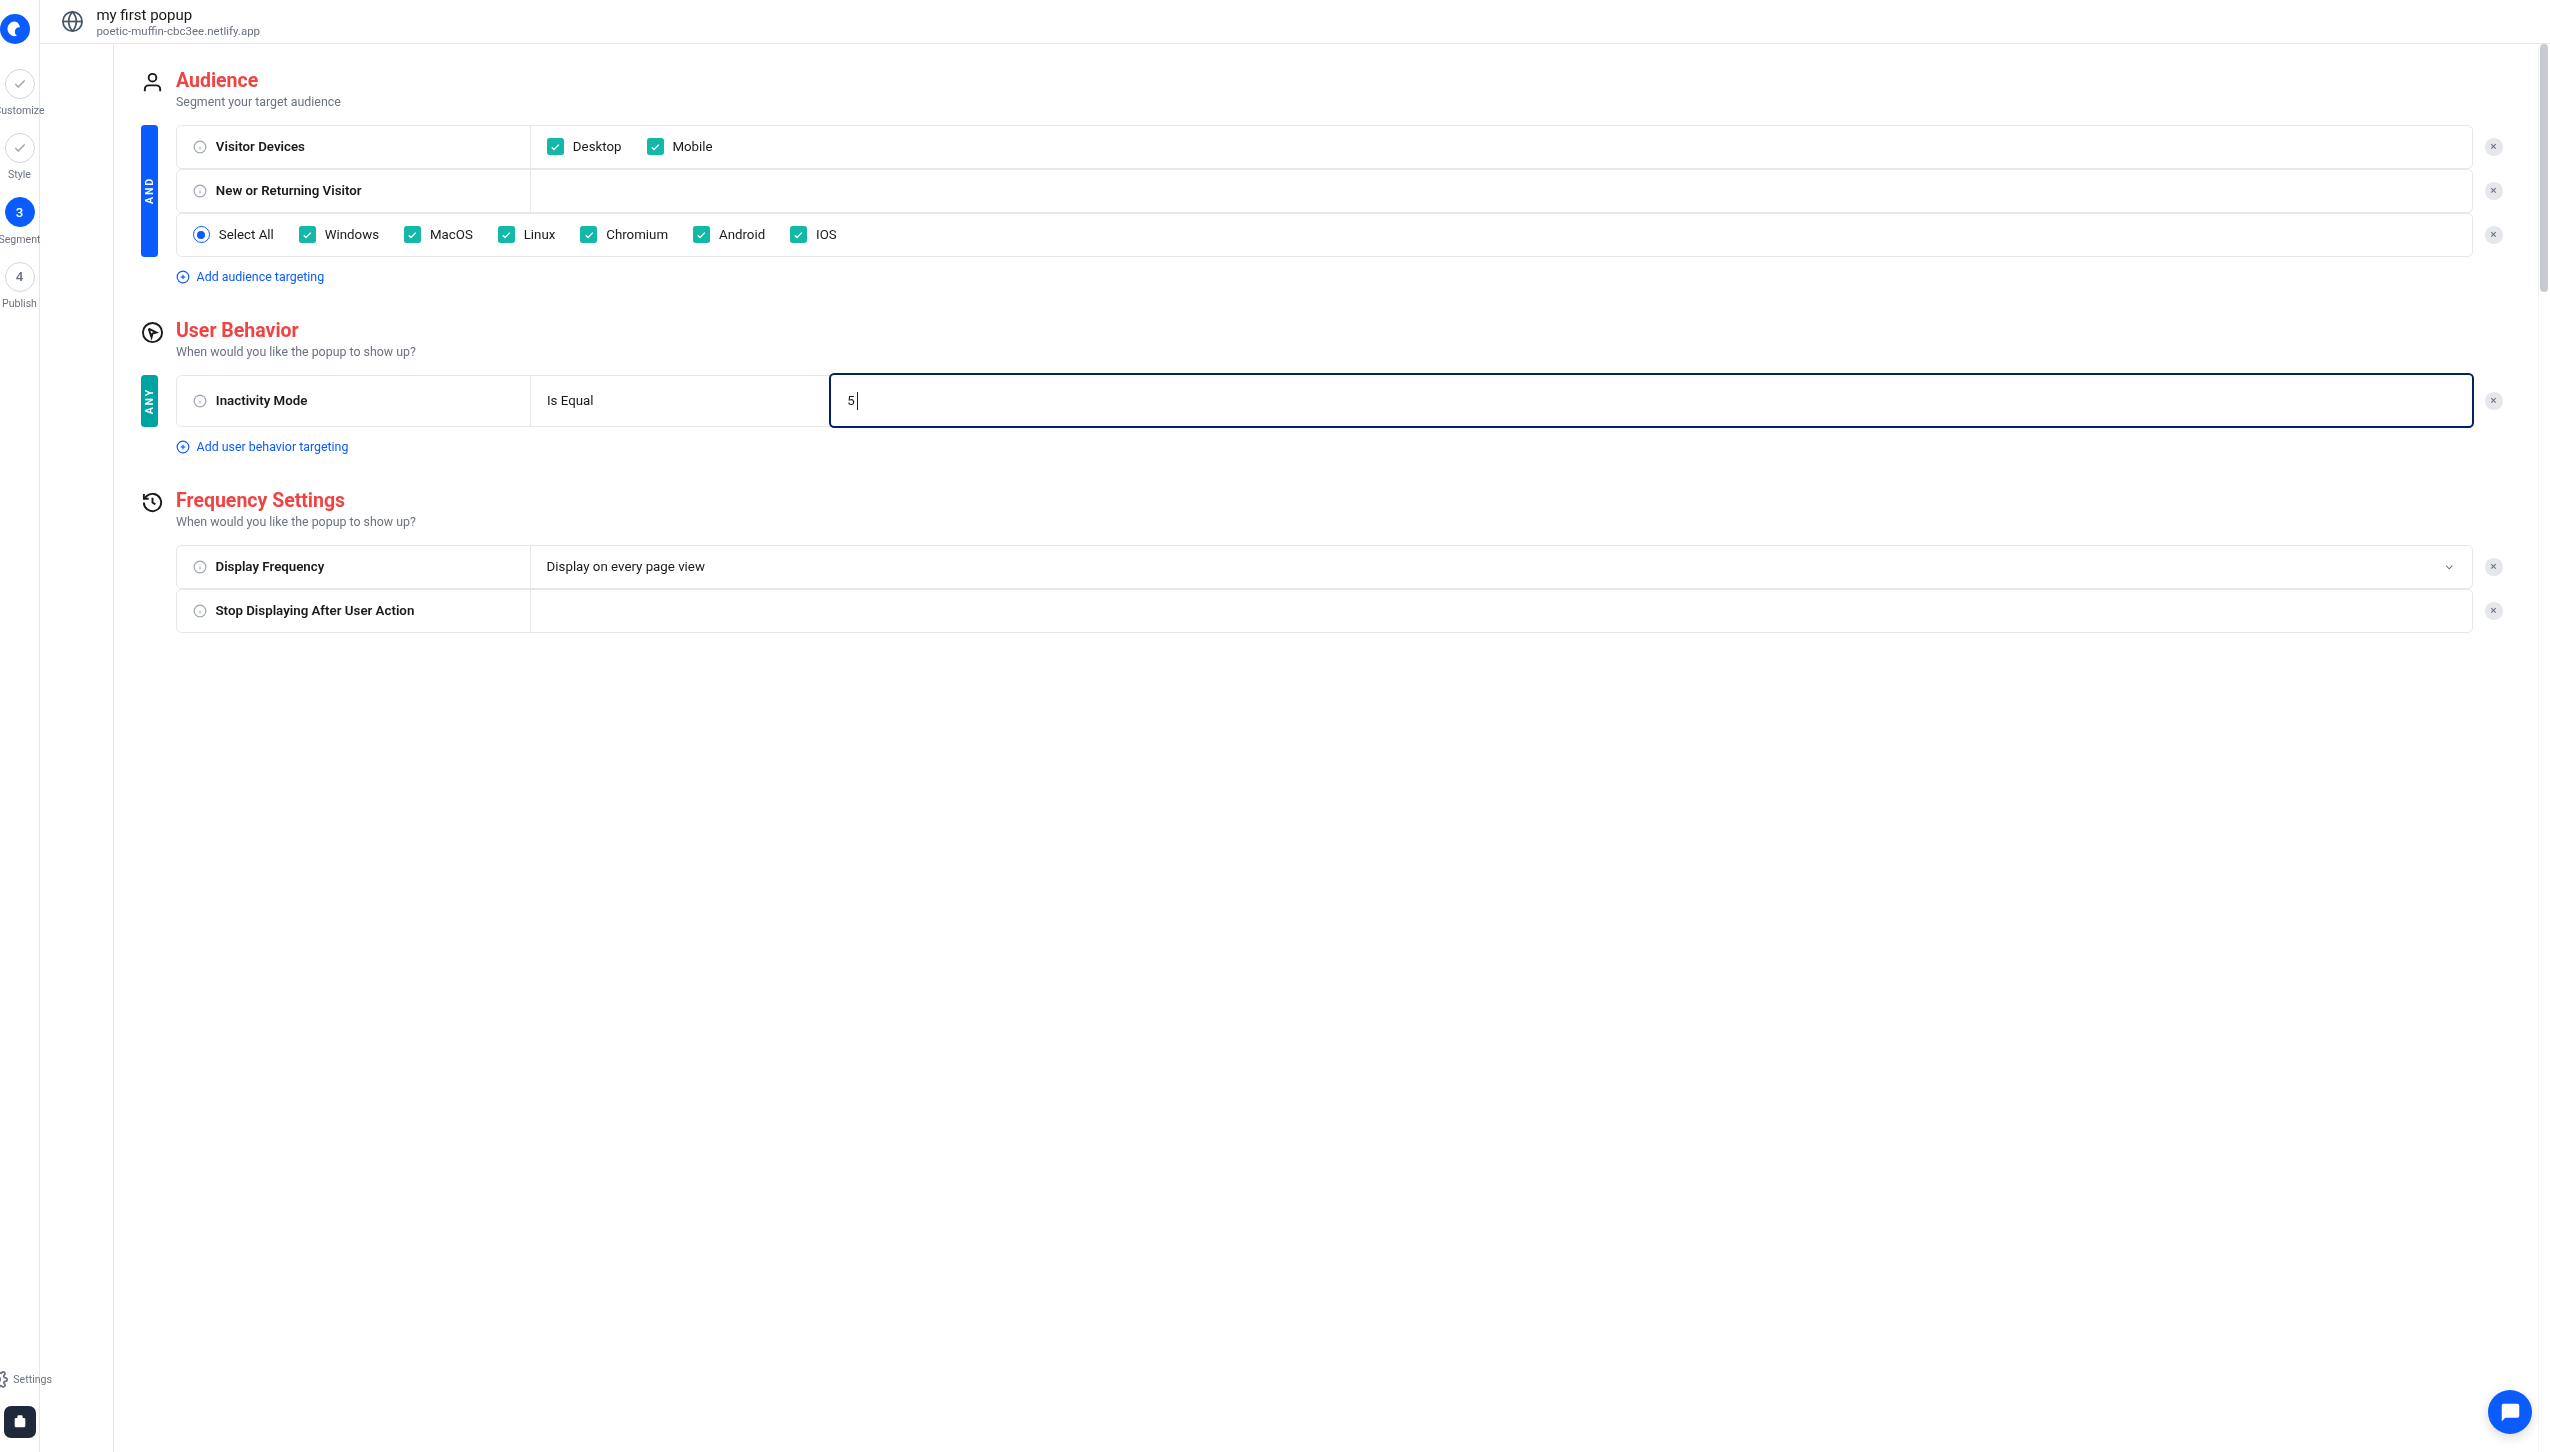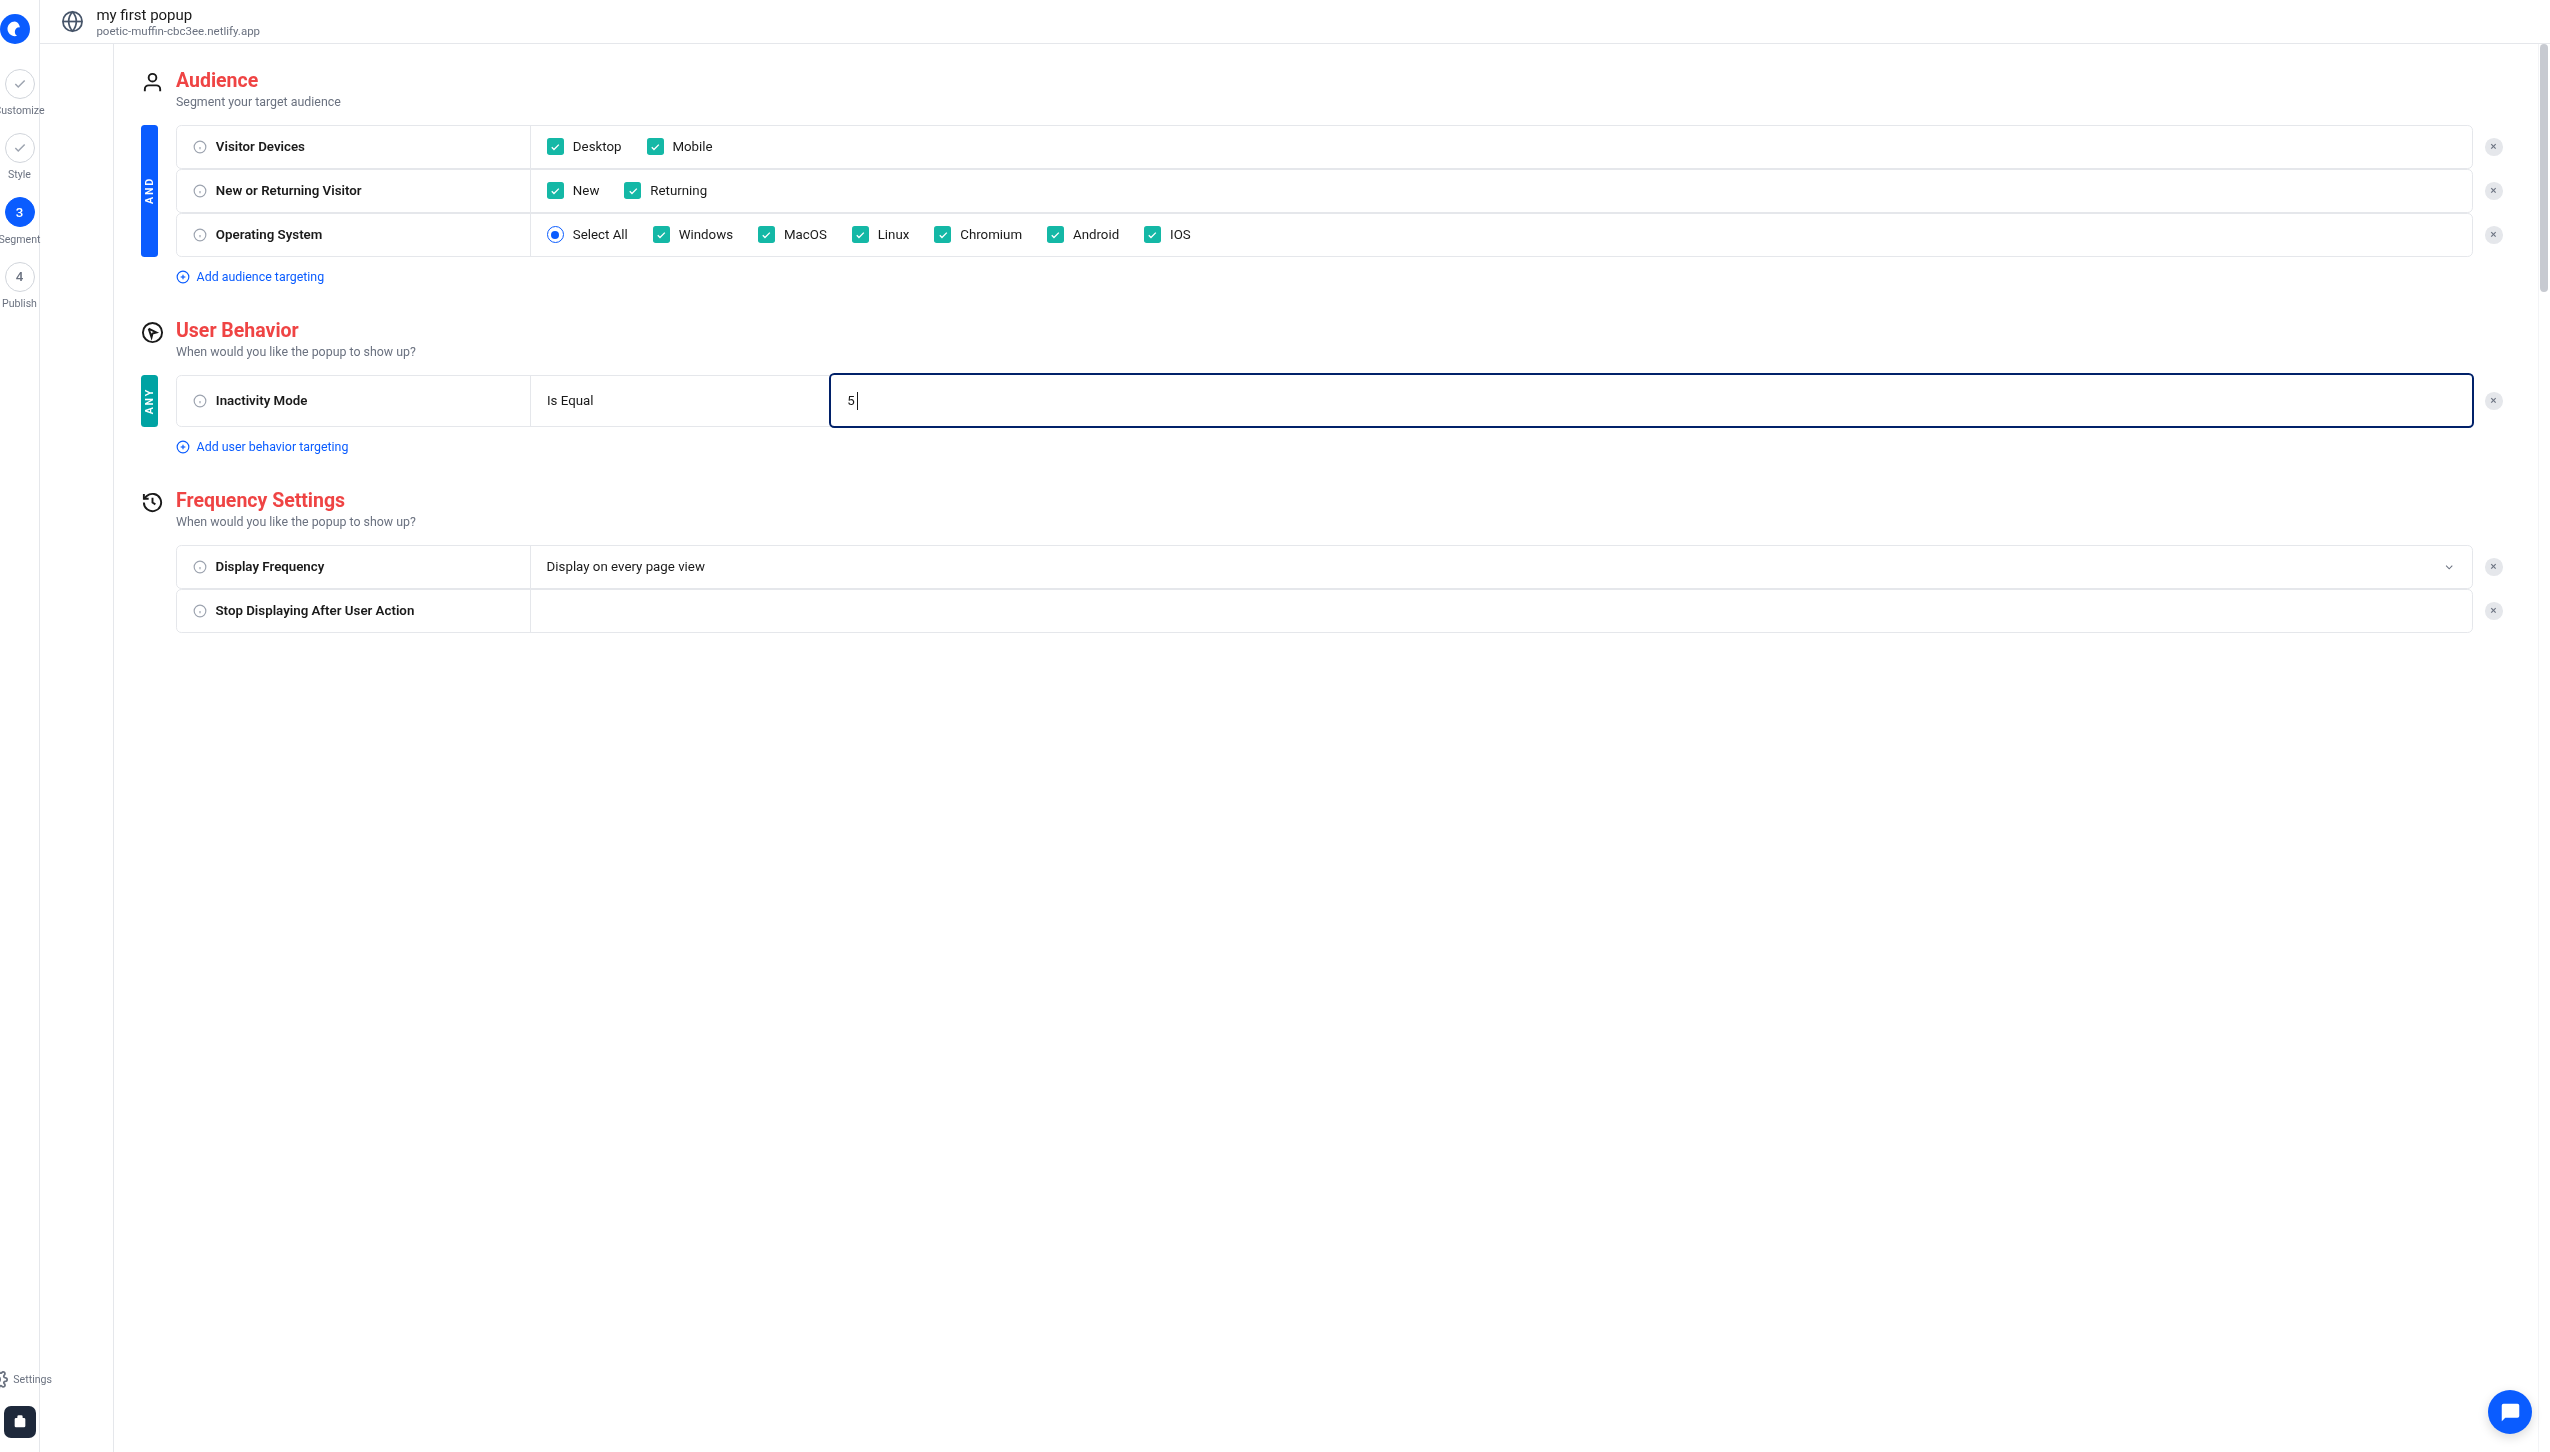--- a/index.html
+++ b/index.html
@@ -189,56 +189,30 @@
               <div class="rule">
                 <div class="rule-card">
                   <div class="rule-left">
                     <svg class="info-icon" viewBox="0 0 24 24" fill="none" stroke="currentColor" stroke-width="2">
                         <circle cx="12" cy="12" r="10"></circle>
                         <line x1="12" y1="16" x2="12" y2="12"></line>
                         <line x1="12" y1="8" x2="12" y2="8"></line>
                       </svg>
                     <span>New or Returning Visitor</span>
                   </div>
-                  <div class="rule-right">
-                    <div class="chk">
-                        <div class="box">
-                          <svg viewBox="0 0 24 24" fill="none" stroke="currentColor" stroke-width="3">
-                            <polyline points="20 6 9 17 4 12"></polyline>
-                          </svg>
-                        </div>
-                        <span>New</span>
-                      </div>
-                    <div class="chk">
-                        <div class="box">
-                          <svg viewBox="0 0 24 24" fill="none" stroke="currentColor" stroke-width="3">
-                            <polyline points="20 6 9 17 4 12"></polyline>
-                          </svg>
-                        </div>
-                        <span>Returning</span>
-                      </div>
-                  </div>
                 </div>
                 <div class="remove-btn">
                     <svg viewBox="0 0 24 24" stroke="currentColor" stroke-width="3">
                       <line x1="18" y1="6" x2="6" y2="18"></line>
                       <line x1="6" y1="6" x2="18" y2="18"></line>
                     </svg>
                   </div>
               </div>
               <div class="rule">
                 <div class="rule-card">
-                  <div class="rule-left">
-                    <svg class="info-icon" viewBox="0 0 24 24" fill="none" stroke="currentColor" stroke-width="2">
-                        <circle cx="12" cy="12" r="10"></circle>
-                        <line x1="12" y1="16" x2="12" y2="12"></line>
-                        <line x1="12" y1="8" x2="12" y2="8"></line>
-                      </svg>
-                    <span>Operating System</span>
-                  </div>
                   <div class="rule-right">
                     <div class="chk">
                         <div class="radio">
                           <div class="radio-dot"></div>
                         </div>
                         <span>Select All</span>
                       </div>
                     <div class="chk">
                         <div class="box">
                           <svg viewBox="0 0 24 24" fill="none" stroke="currentColor" stroke-width="3">

